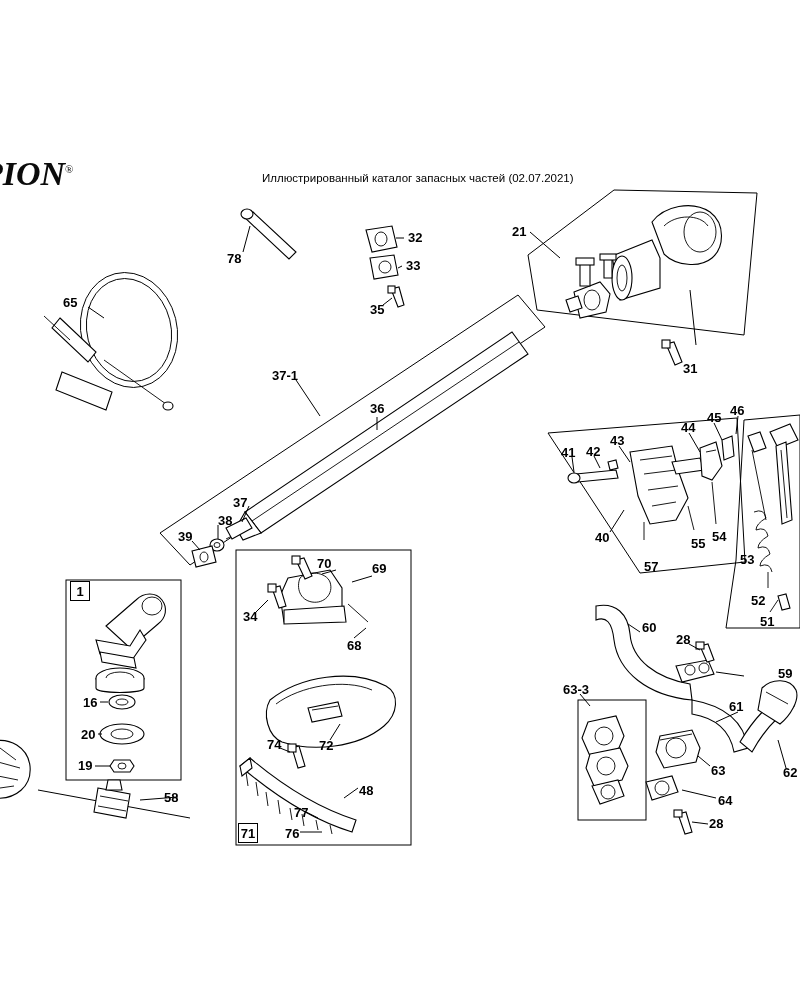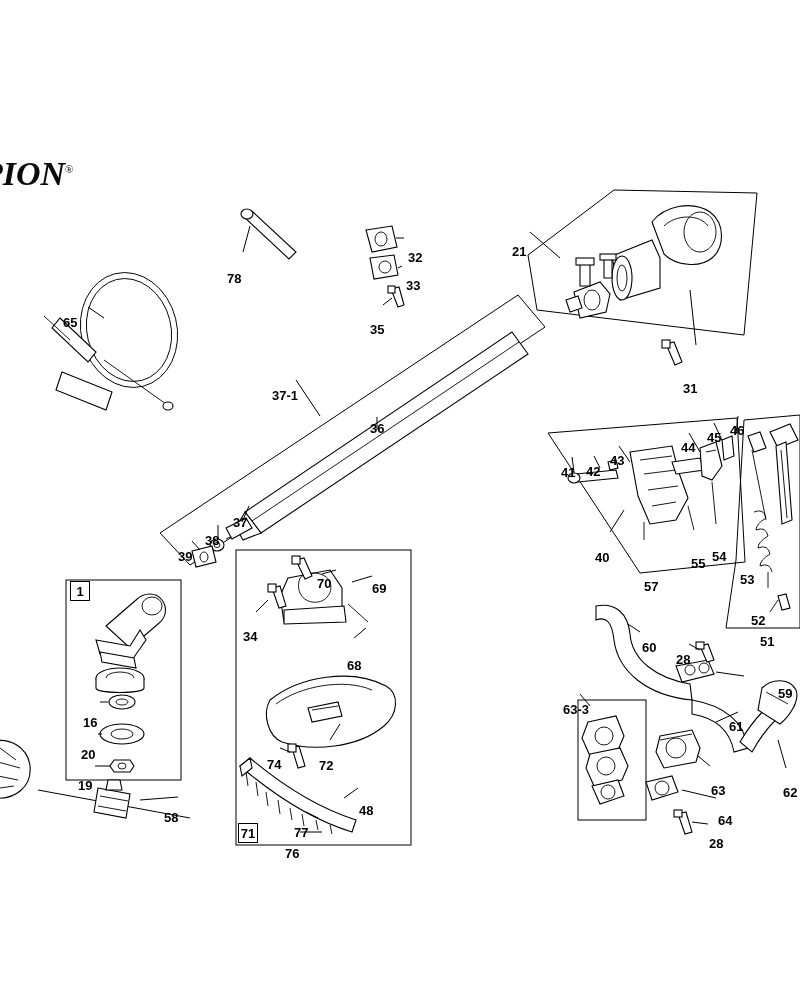--- a/index.html
+++ b/index.html
@@ -21,21 +21,20 @@
     height: 1000px;
   }
   .label {
     position: absolute;
     font-family: "Liberation Sans", sans-serif;
     font-size: 13px;
     font-weight: bold;
     color: #000;
     white-space: nowrap;
     line-height: 1;
-    margin-top: 20px;
   }
   .title-text {
     position: absolute;
     font-family: "Liberation Sans", sans-serif;
     font-size: 11.5px;
     color: #000;
     white-space: nowrap;
     left: 262px;
     top: 172px;
   }
@@ -77,20 +76,21 @@
   .part { stroke: #000; stroke-width: 1.1; fill: #ffffff; }
   .partl { stroke: #000; stroke-width: 0.9; fill: none; }
 </style>
 </head>
 <body>
 
 <div id="diagram-root">
 
   <div class="brand"><span>PION</span><span class="reg">®</span></div>
 
+  <div class="title-text">Иллюстрированный каталог запасных частей (02.07.2021)</div>
 
   <svg width="800" height="1000" viewBox="0 0 800 1000">
 
     <path class="frm" d="M528,255 L614,190 L757,193 L744,335 L537,310 Z"></path>
 
     <path class="frm" d="M160,533 L518,295 L545,327 L190,565 Z"></path>
 
     <path class="frm" d="M548,433 L737,418 L745,562 L640,573 Z"></path>
 
     <path class="frm" d="M744,420 L800,415 L800,628 L726,628 L736,560 Z"></path>
@@ -362,21 +362,21 @@
   <div class="label" style="left:63px;  top:296px;">65</div>
   <div class="label" style="left:227px; top:252px;">78</div>
   <div class="label" style="left:408px; top:231px;">32</div>
   <div class="label" style="left:406px; top:259px;">33</div>
   <div class="label" style="left:370px; top:303px;">35</div>
   <div class="label" style="left:512px; top:225px;">21</div>
   <div class="label" style="left:683px; top:362px;">31</div>
   <div class="label" style="left:272px; top:369px;">37-1</div>
   <div class="label" style="left:370px; top:402px;">36</div>
   <div class="label" style="left:233px; top:496px;">37</div>
-  <div class="label" style="left:205px; top:514px;text-align:right;">38</div>
+  <div class="label" style="left:218px; top:514px;text-align:right;">38</div>
   <div class="label" style="left:178px; top:530px;">39</div>
   <div class="label" style="left:561px; top:446px;">41</div>
   <div class="label" style="left:586px; top:445px;">42</div>
   <div class="label" style="left:610px; top:434px;">43</div>
   <div class="label" style="left:681px; top:421px;">44</div>
   <div class="label" style="left:707px; top:411px;">45</div>
   <div class="label" style="left:730px; top:404px;">46</div>
   <div class="label" style="left:595px; top:531px;">40</div>
   <div class="label" style="left:644px; top:560px;">57</div>
   <div class="label" style="left:691px; top:537px;">55</div>

